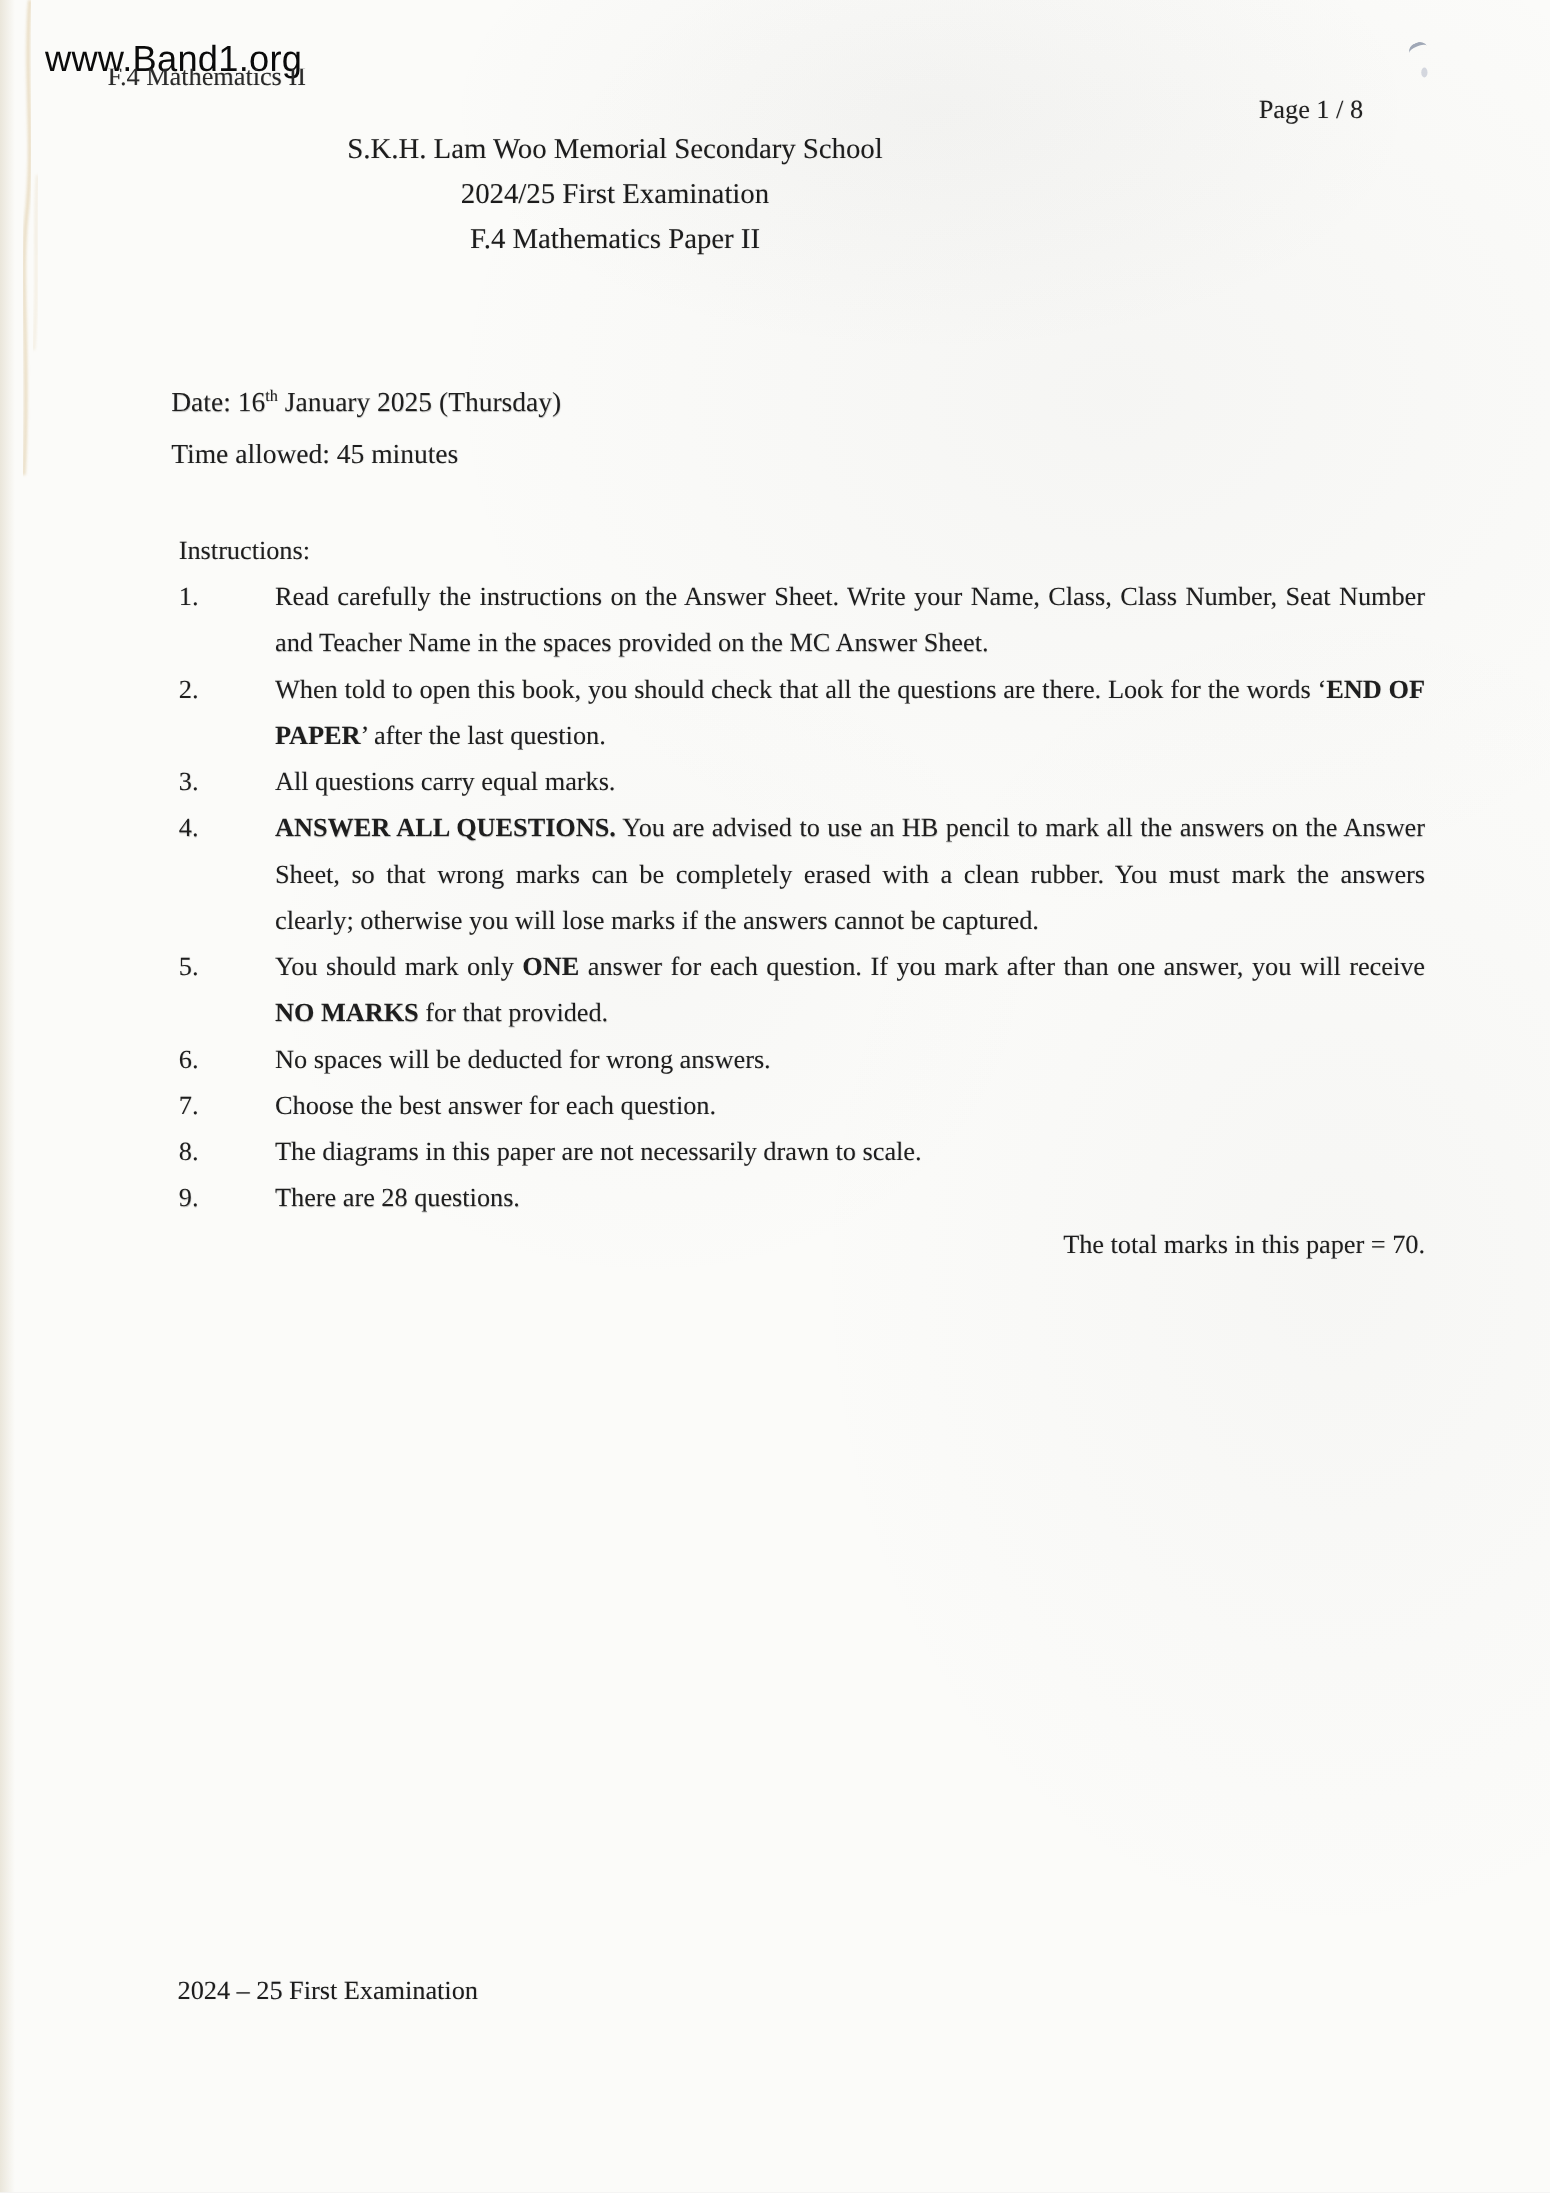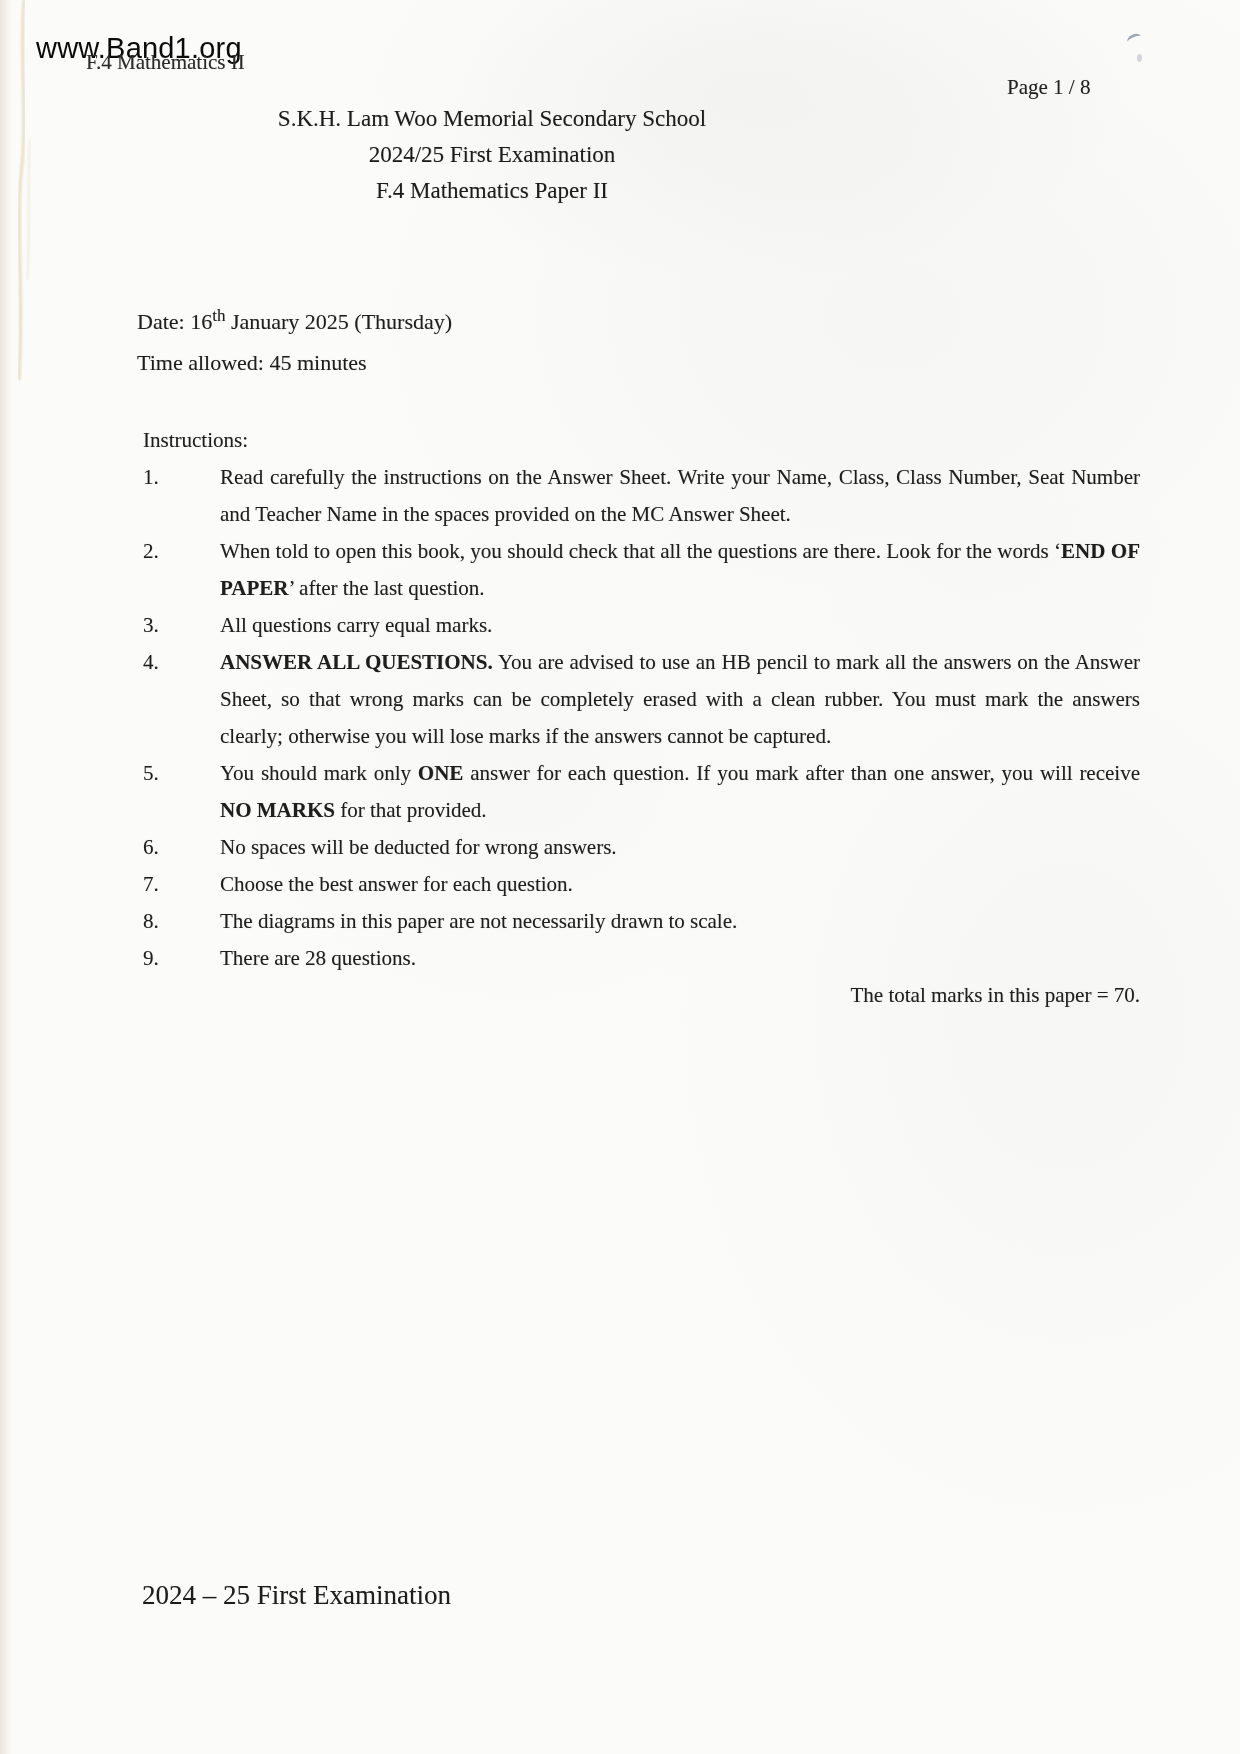--- a/index.html
+++ b/index.html
@@ -100,21 +100,21 @@
   }
 
   .exam-info {
     position: absolute;
     left: 137px;
     top: 301px;
     font-size: 22px;
     line-height: 41px;
   }
   .exam-info sup {
-    font-size: 17px;
+    font-size: 13px;
     vertical-align: super;
     line-height: 0;
   }
 
   .instructions {
     position: absolute;
     left: 143px;
     top: 422px;
     width: 1000px;
     font-size: 21px;
@@ -124,21 +124,21 @@
   .ins-item { display: flex; align-items: flex-start; }
   .ins-item .num { flex: none; width: 77px; }
   .ins-item .txt { width: 920px; text-align: justify; }
   .ins-item .txt.noj { text-align: right; }
   .ins-item b { font-weight: bold; }
 
   .footer {
     position: absolute;
     left: 142px;
     top: 1580px;
-    font-size: 27px;
+    font-size: 21px;
     color: #1c1c1c;
   }
 </style>
 </head>
 <body>
 
 <div class="page">
 
   <svg class="crease-svg" width="50" height="420" viewBox="0 0 50 420">
     <defs>

